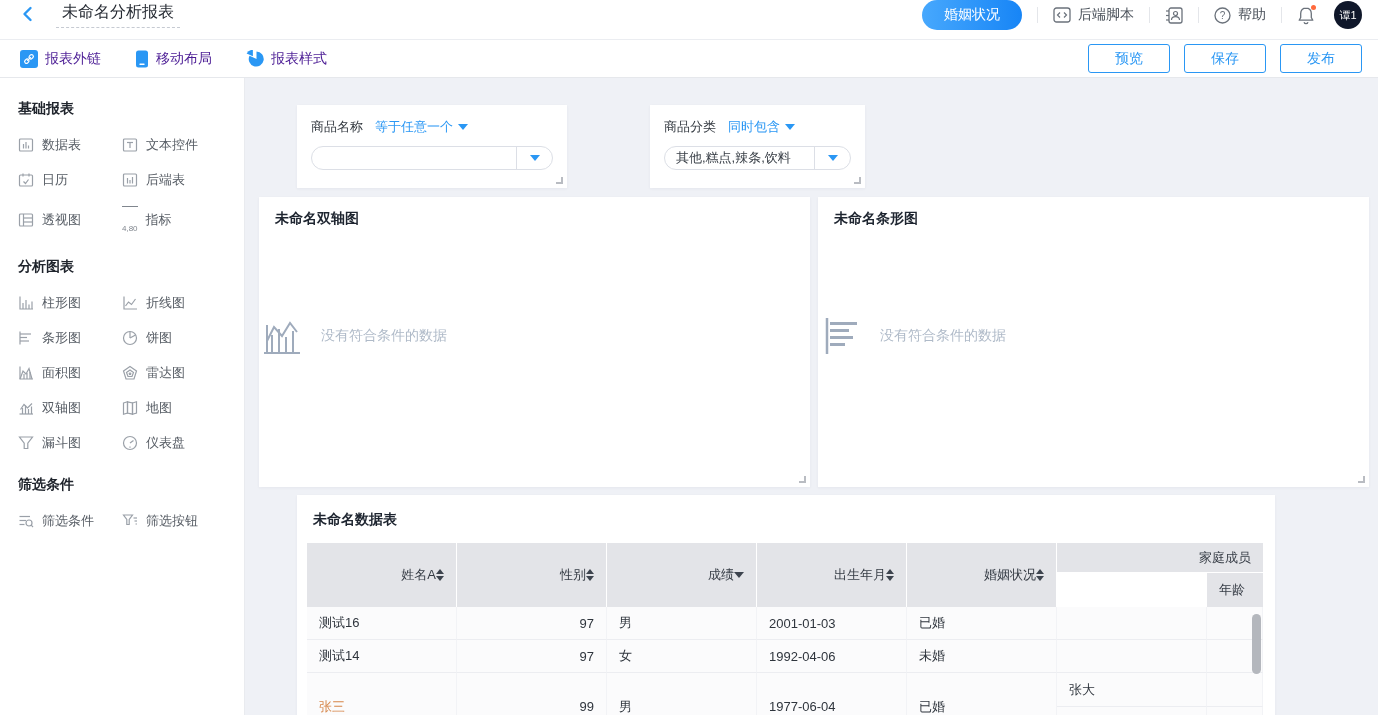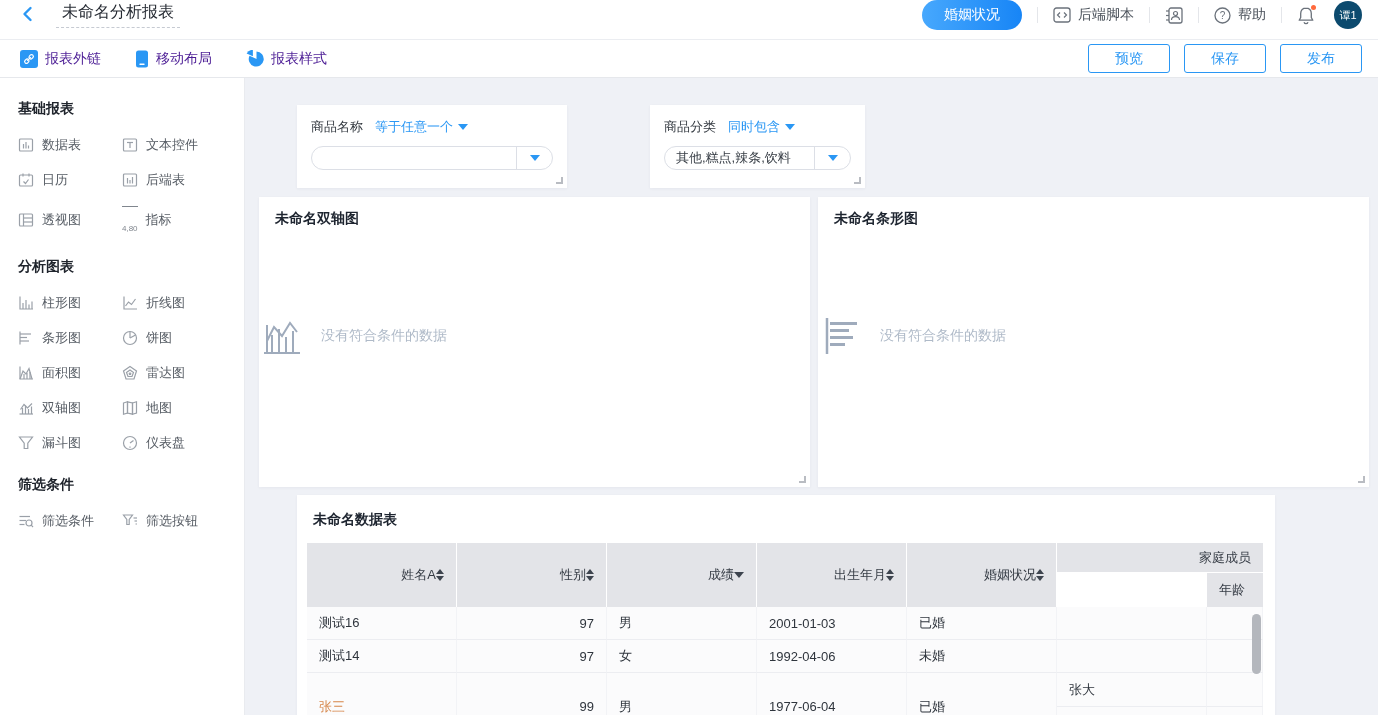--- a/index.html
+++ b/index.html
@@ -11,21 +11,21 @@
   .topbar{height:40px;background:#fff;border-bottom:1px solid #ebedf1;display:flex;align-items:flex-start;justify-content:space-between;padding:0 16px;position:relative;z-index:3;}
   .tb-left{display:flex;align-items:center;}
   .back-btn{width:24px;height:24px;display:flex;align-items:center;justify-content:center;cursor:pointer;}
   .doc-title{font-size:16px;color:#262b33;margin-left:16px;padding:2px 6px 4px;border-bottom:1px dashed #c6cad2;cursor:text;}
   .tb-right{display:flex;align-items:center;}
   .pill-btn{height:30px;padding:0 22px;border:none;border-radius:16px;background:linear-gradient(90deg,#47a8fd,#1785f6);color:#fff;font-size:14px;cursor:pointer;font-family:inherit;}
   .vdiv{width:1px;height:16px;background:#e4e6ea;margin:0 15px;}
   .top-item{display:flex;align-items:center;gap:7px;color:#4a515a;font-size:14px;cursor:pointer;}
   .bell-wrap{position:relative;cursor:pointer;margin-right:4px;}
   .bell-dot{position:absolute;top:-1px;right:-1px;width:5px;height:5px;border-radius:50%;background:#ff6a3d;}
-  .avatar{width:28px;height:28px;border-radius:50%;background:#0c4a6e;color:#fff;font-size:11px;display:flex;align-items:center;justify-content:center;margin-left:15px;cursor:pointer;}
+  .avatar{width:28px;height:28px;border-radius:50%;background:#0f172a;color:#fff;font-size:11px;display:flex;align-items:center;justify-content:center;margin-left:15px;cursor:pointer;}
 
   
   .subbar{height:38px;background:#fff;border-bottom:1px solid #e6e8ec;display:flex;align-items:center;justify-content:space-between;padding:0 16px 0 20px;position:relative;z-index:2;}
   .sb-left{display:flex;align-items:center;}
   .feat{display:flex;align-items:center;gap:7px;color:#4c1d95;font-size:14px;margin-right:34px;cursor:pointer;}
   .feat-ico{width:18px;height:18px;border-radius:3px;background:#2a97f4;display:flex;align-items:center;justify-content:center;}
   .sb-right{display:flex;align-items:center;}
   .btn-outline{height:29px;padding:0 26px;border:1px solid #2a97f4;border-radius:3px;background:#fff;color:#2a97f4;font-size:14px;margin-left:14px;cursor:pointer;font-family:inherit;}
 
   

